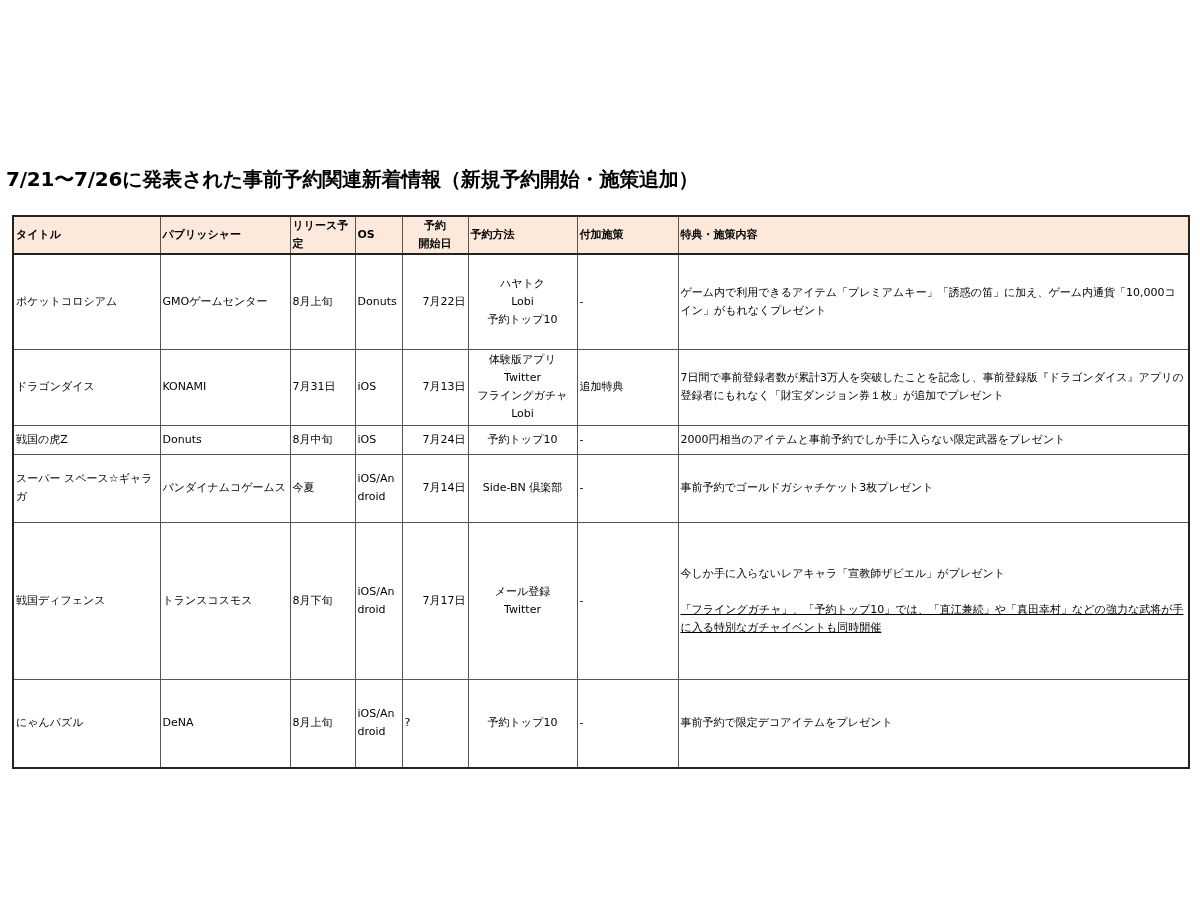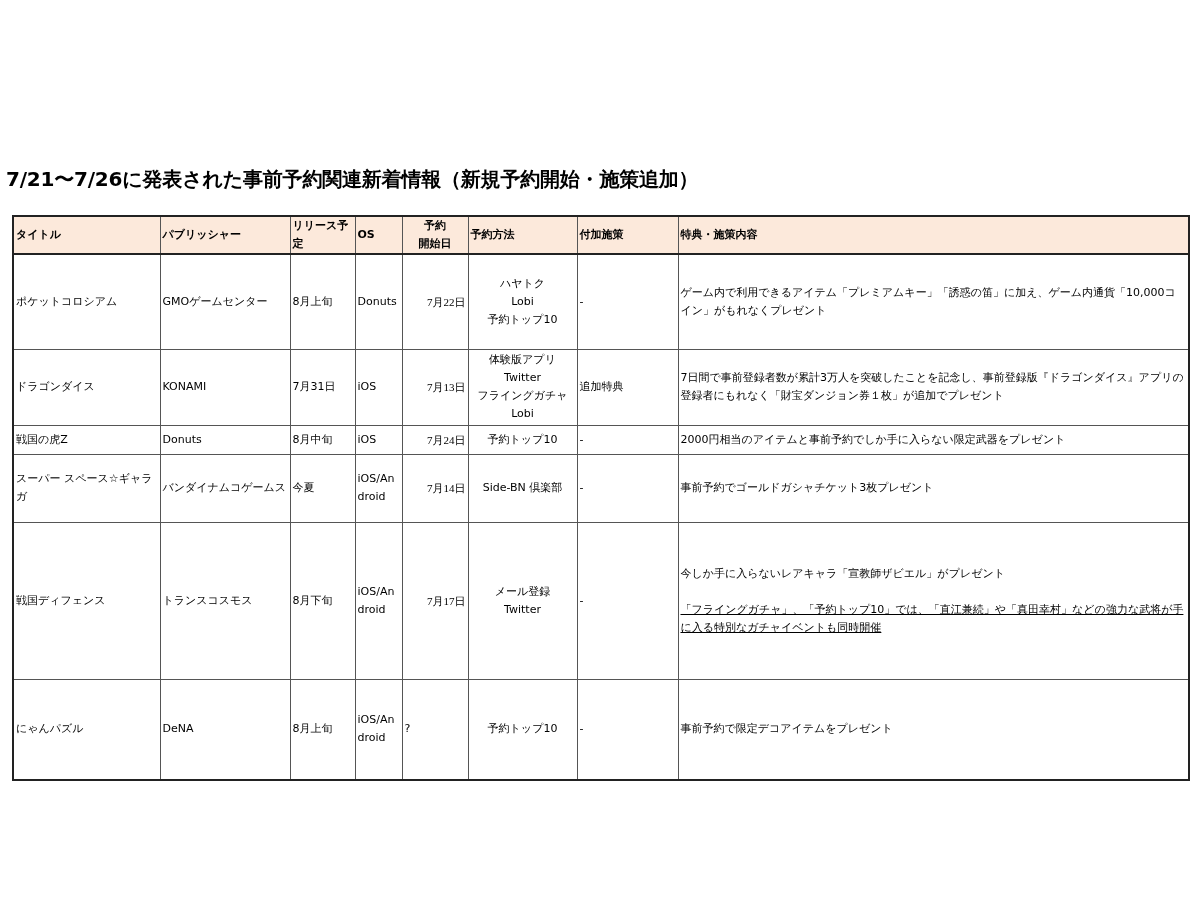--- a/index.html
+++ b/index.html
@@ -8,21 +8,21 @@
   .doc-title { position: absolute; left: 6px; top: 166px; font-size: 20px; font-weight: bold;
                letter-spacing: -0.2px; white-space: nowrap; }
   table.grid { position: absolute; left: 12px; top: 172px; border-collapse: collapse;
                table-layout: fixed; width: 1176px; font-size: 11px; margin-top: 43px; }
   table.grid th, table.grid td { border: 1px solid #555; padding: 0 2px; vertical-align: middle;
                line-height: 18px; overflow: hidden; }
   table.grid { border: 2px solid #222; }
   table.grid thead tr { height: 36px; }
   table.grid th { background: #fce9db; text-align: left; font-weight: bold; font-size: 11px;
                   border-bottom: 2px solid #222; }
-  td.right { text-align: right; font-family: Liberation Serif, serif; }
+  td.right { text-align: right; }
   .line { display: block; white-space: nowrap; text-align: center; }
   .para { display: block; }
   .para + .para { margin-top: 18px; text-decoration: underline; }
   td.benefit { padding-left: 3px; padding-right: 4px; }
 </style>
 </head>
 <body>
 
 <div class="doc-title">7/21〜7/26に発表された事前予約関連新着情報（新規予約開始・施策追加）</div>
 
@@ -123,21 +123,21 @@
       <td>
         <span class="line">メール登録</span>
         <span class="line">Twitter</span>
       </td>
       <td>-</td>
       <td class="benefit">
         <span class="para">今しか手に入らないレアキャラ「宣教師ザビエル」がプレゼント</span>
         <span class="para">「フライングガチャ」、「予約トップ10」では、「直江兼続」や「真田幸村」などの強力な武将が手に入る特別なガチャイベントも同時開催</span>
       </td>
     </tr>
-    <tr style="height:101px">
+    <tr style="height:89px">
       <td>にゃんパズル</td>
       <td>DeNA</td>
       <td>8月上旬</td>
       <td style="word-break:break-all">iOS/Android</td>
       <td>?</td>
       <td>
         <span class="line">予約トップ10</span>
       </td>
       <td>-</td>
       <td class="benefit">

